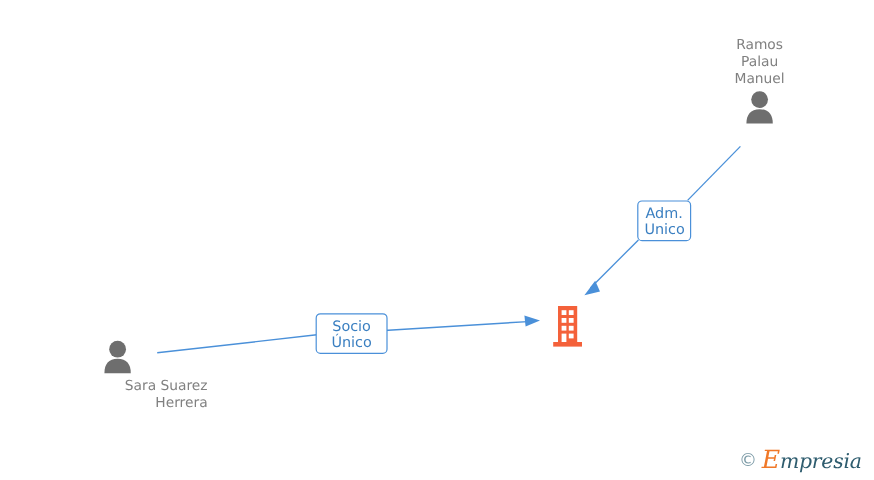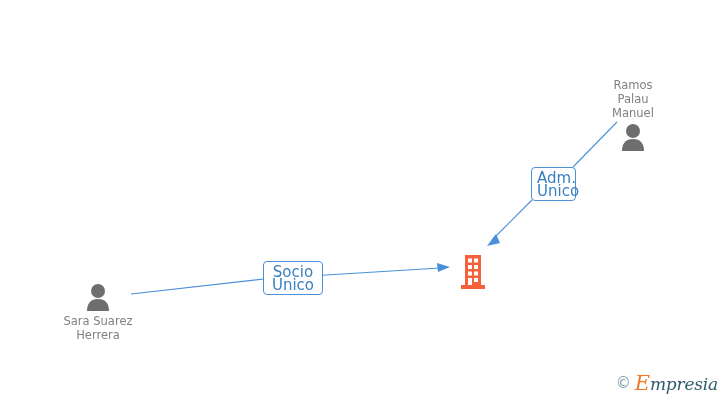--- a/index.html
+++ b/index.html
@@ -60,21 +60,21 @@
     white-space: pre-line;
     font-family: "DejaVu Sans", sans-serif;
   }
   
   .rel-box {
     position: absolute;
     background: #ffffff;
     border: 1.4px solid #4a90d9;
     border-radius: 4px;
     color: #3a7fc1;
-    font-size: 15px;
+    font-size: 12px;
     line-height: 12.5px;
     text-align: center;
     padding: 4px 5px 5px 5px;
     box-sizing: border-box;
     white-space: pre-line;
     font-family: "DejaVu Sans", sans-serif;
   }
   
   .watermark {
     position: absolute;
@@ -114,36 +114,36 @@
     <polygon points="487,246 500,243 496,234" fill="#4a90d9" data-name="edge-adm-unico-arrowhead"></polygon>
   </g>
 
   <g data-name="edge-socio-unico">
     <line x1="131" y1="294" x2="264" y2="279" stroke="#4a90d9" stroke-width="1.2" data-name="edge-socio-unico-left-segment"></line>
     <line x1="310" y1="276" x2="440" y2="268" stroke="#4a90d9" stroke-width="1.2" data-name="edge-socio-unico-right-segment"></line>
     <polygon points="450,267 437,263 438,272" fill="#4a90d9" data-name="edge-socio-unico-arrowhead"></polygon>
   </g>
 </svg>
 
-<div class="person-node" data-name="node-person-ramos-palau-manuel" style="left:558px; top:30px;margin-top:48px;">
+<div class="person-node" data-name="node-person-ramos-palau-manuel" style="left:558px; top:30px;">
   <svg class="person-icon" data-name="person-icon" width="28" height="30" viewBox="0 0 28 30" xmlns="http://www.w3.org/2000/svg" style="margin-top:2px;">
     <circle cx="14" cy="9" r="7" fill="#6e6e6e"></circle>
     <path d="M14 17 C6.5 17 3 21.5 3 29 L25 29 C25 21.5 21.5 17 14 17 Z" fill="#6e6e6e"></path>
   </svg>
   <span class="person-label" data-name="node-label-ramos-palau-manuel">Ramos
 Palau
 Manuel</span>
 </div>
 
 <style>
   [data-name="node-person-ramos-palau-manuel"] { display:flex; flex-direction:column-reverse; }
   [data-name="node-person-ramos-palau-manuel"] .person-icon { margin-top:4px; }
 </style>
 
-<div class="person-node" data-name="node-person-sara-suarez-herrera" style="left:23px; top:282px;">
+<div class="person-node" data-name="node-person-sara-suarez-herrera" style="left:23px; top:282px;text-align:right;">
   <svg class="person-icon" data-name="person-icon" width="28" height="30" viewBox="0 0 28 30" xmlns="http://www.w3.org/2000/svg">
     <circle cx="14" cy="9" r="7" fill="#6e6e6e"></circle>
     <path d="M14 17 C6.5 17 3 21.5 3 29 L25 29 C25 21.5 21.5 17 14 17 Z" fill="#6e6e6e"></path>
   </svg>
   <span class="person-label" data-name="node-label-sara-suarez-herrera" style="margin-top:2px;">Sara Suarez
 Herrera</span>
 </div>
 
 <div class="company-node" data-name="node-company-cal-massapa-sl" style="left:393px; top:255px;">
   <svg class="company-icon" data-name="building-icon" width="26" height="34" viewBox="0 0 26 34" xmlns="http://www.w3.org/2000/svg">

